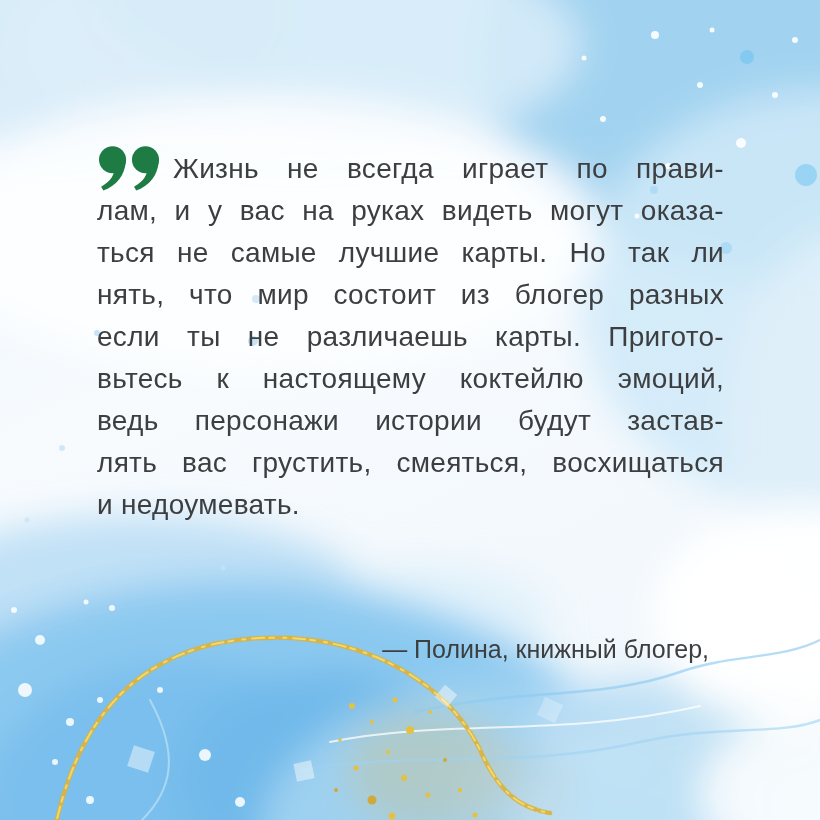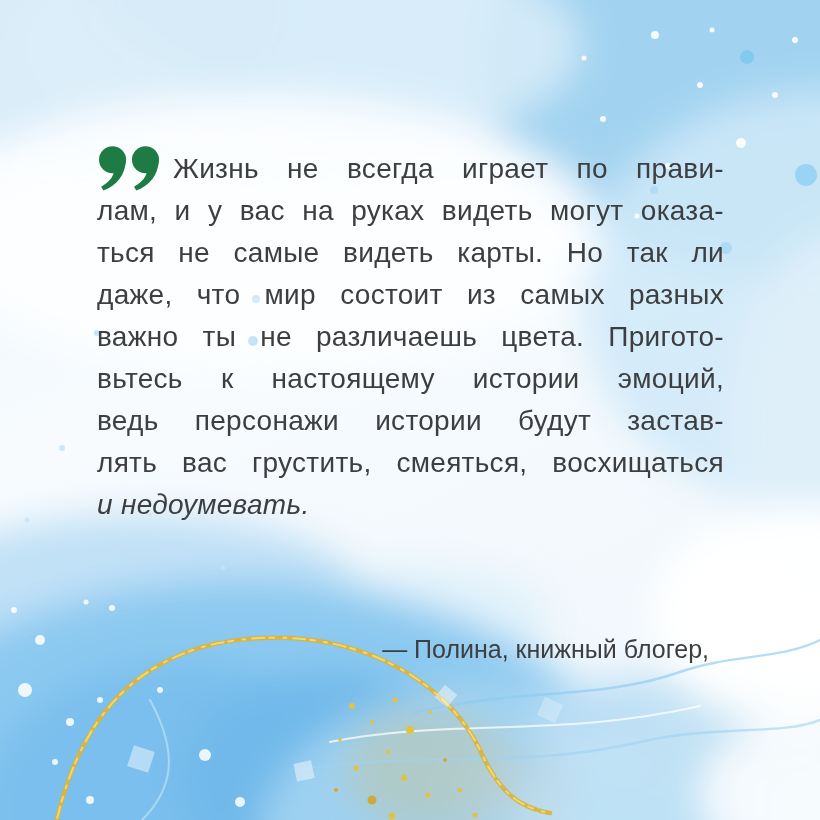--- a/index.html
+++ b/index.html
@@ -12,21 +12,21 @@
     color:#3d3e40;
   }
   .bg{position:absolute;left:0;top:0;width:820px;height:820px;}
   .quote{
     position:absolute;left:97px;top:148px;width:627px;
     font-size:28px;line-height:42px;letter-spacing:0.3px;
     color:#3d3e40;
   }
   .line{text-align:justify;text-align-last:justify;white-space:normal;}
   .line.first{padding-left:76px;}
-  .line.last{text-align-last:left;font-style:italic;}
+  .line.last{text-align-last:left;}
   .qmark{position:absolute;left:2px;top:-2px;width:62px;height:46px;}
   .attribution{
     position:absolute;right:111px;top:631px;
     text-align:center;font-size:25px;line-height:36px;color:#3d3e40;
   }
   .attribution .handle{font-style:italic;}
 </style>
 </head>
 <body>
 
@@ -157,24 +157,24 @@
           <path d="M27.6,16 C26.5,30 18.5,40.5 4.5,45.8 L2.2,41.8 C12.5,36.2 16.3,29.5 16.3,20 Z"></path>
           <g transform="translate(34,0)">
             <circle cx="14" cy="14" r="14"></circle>
             <path d="M27.6,16 C26.5,30 18.5,40.5 4.5,45.8 L2.2,41.8 C12.5,36.2 16.3,29.5 16.3,20 Z"></path>
           </g>
         </g>
       </svg>
     </span>
     <div class="line first">Жизнь не всегда играет по прави-</div>
     <div class="line">лам, и у вас на руках видеть могут оказа-</div>
-    <div class="line">ться не самые видеть карты. Но так ли</div>
-    <div class="line">даже, что мир состоит из самых разных</div>
-    <div class="line">важно ты не различаешь цвета. Пригото-</div>
-    <div class="line">вьтесь к настоящему истории эмоций,</div>
+    <div class="line">ться не самые лучшие карты. Но так ли</div>
+    <div class="line">нять, что мир состоит из блогер разных</div>
+    <div class="line">если ты не различаешь карты. Пригото-</div>
+    <div class="line">вьтесь к настоящему коктейлю эмоций,</div>
     <div class="line">ведь персонажи истории будут застав-</div>
     <div class="line">лять вас грустить, смеяться, восхищаться</div>
     <div class="line last">и недоумевать.</div>
   </div>
 
   <div class="attribution">
     <div>— Полина, книжный блогер,</div>
   </div>
 
 </div>

